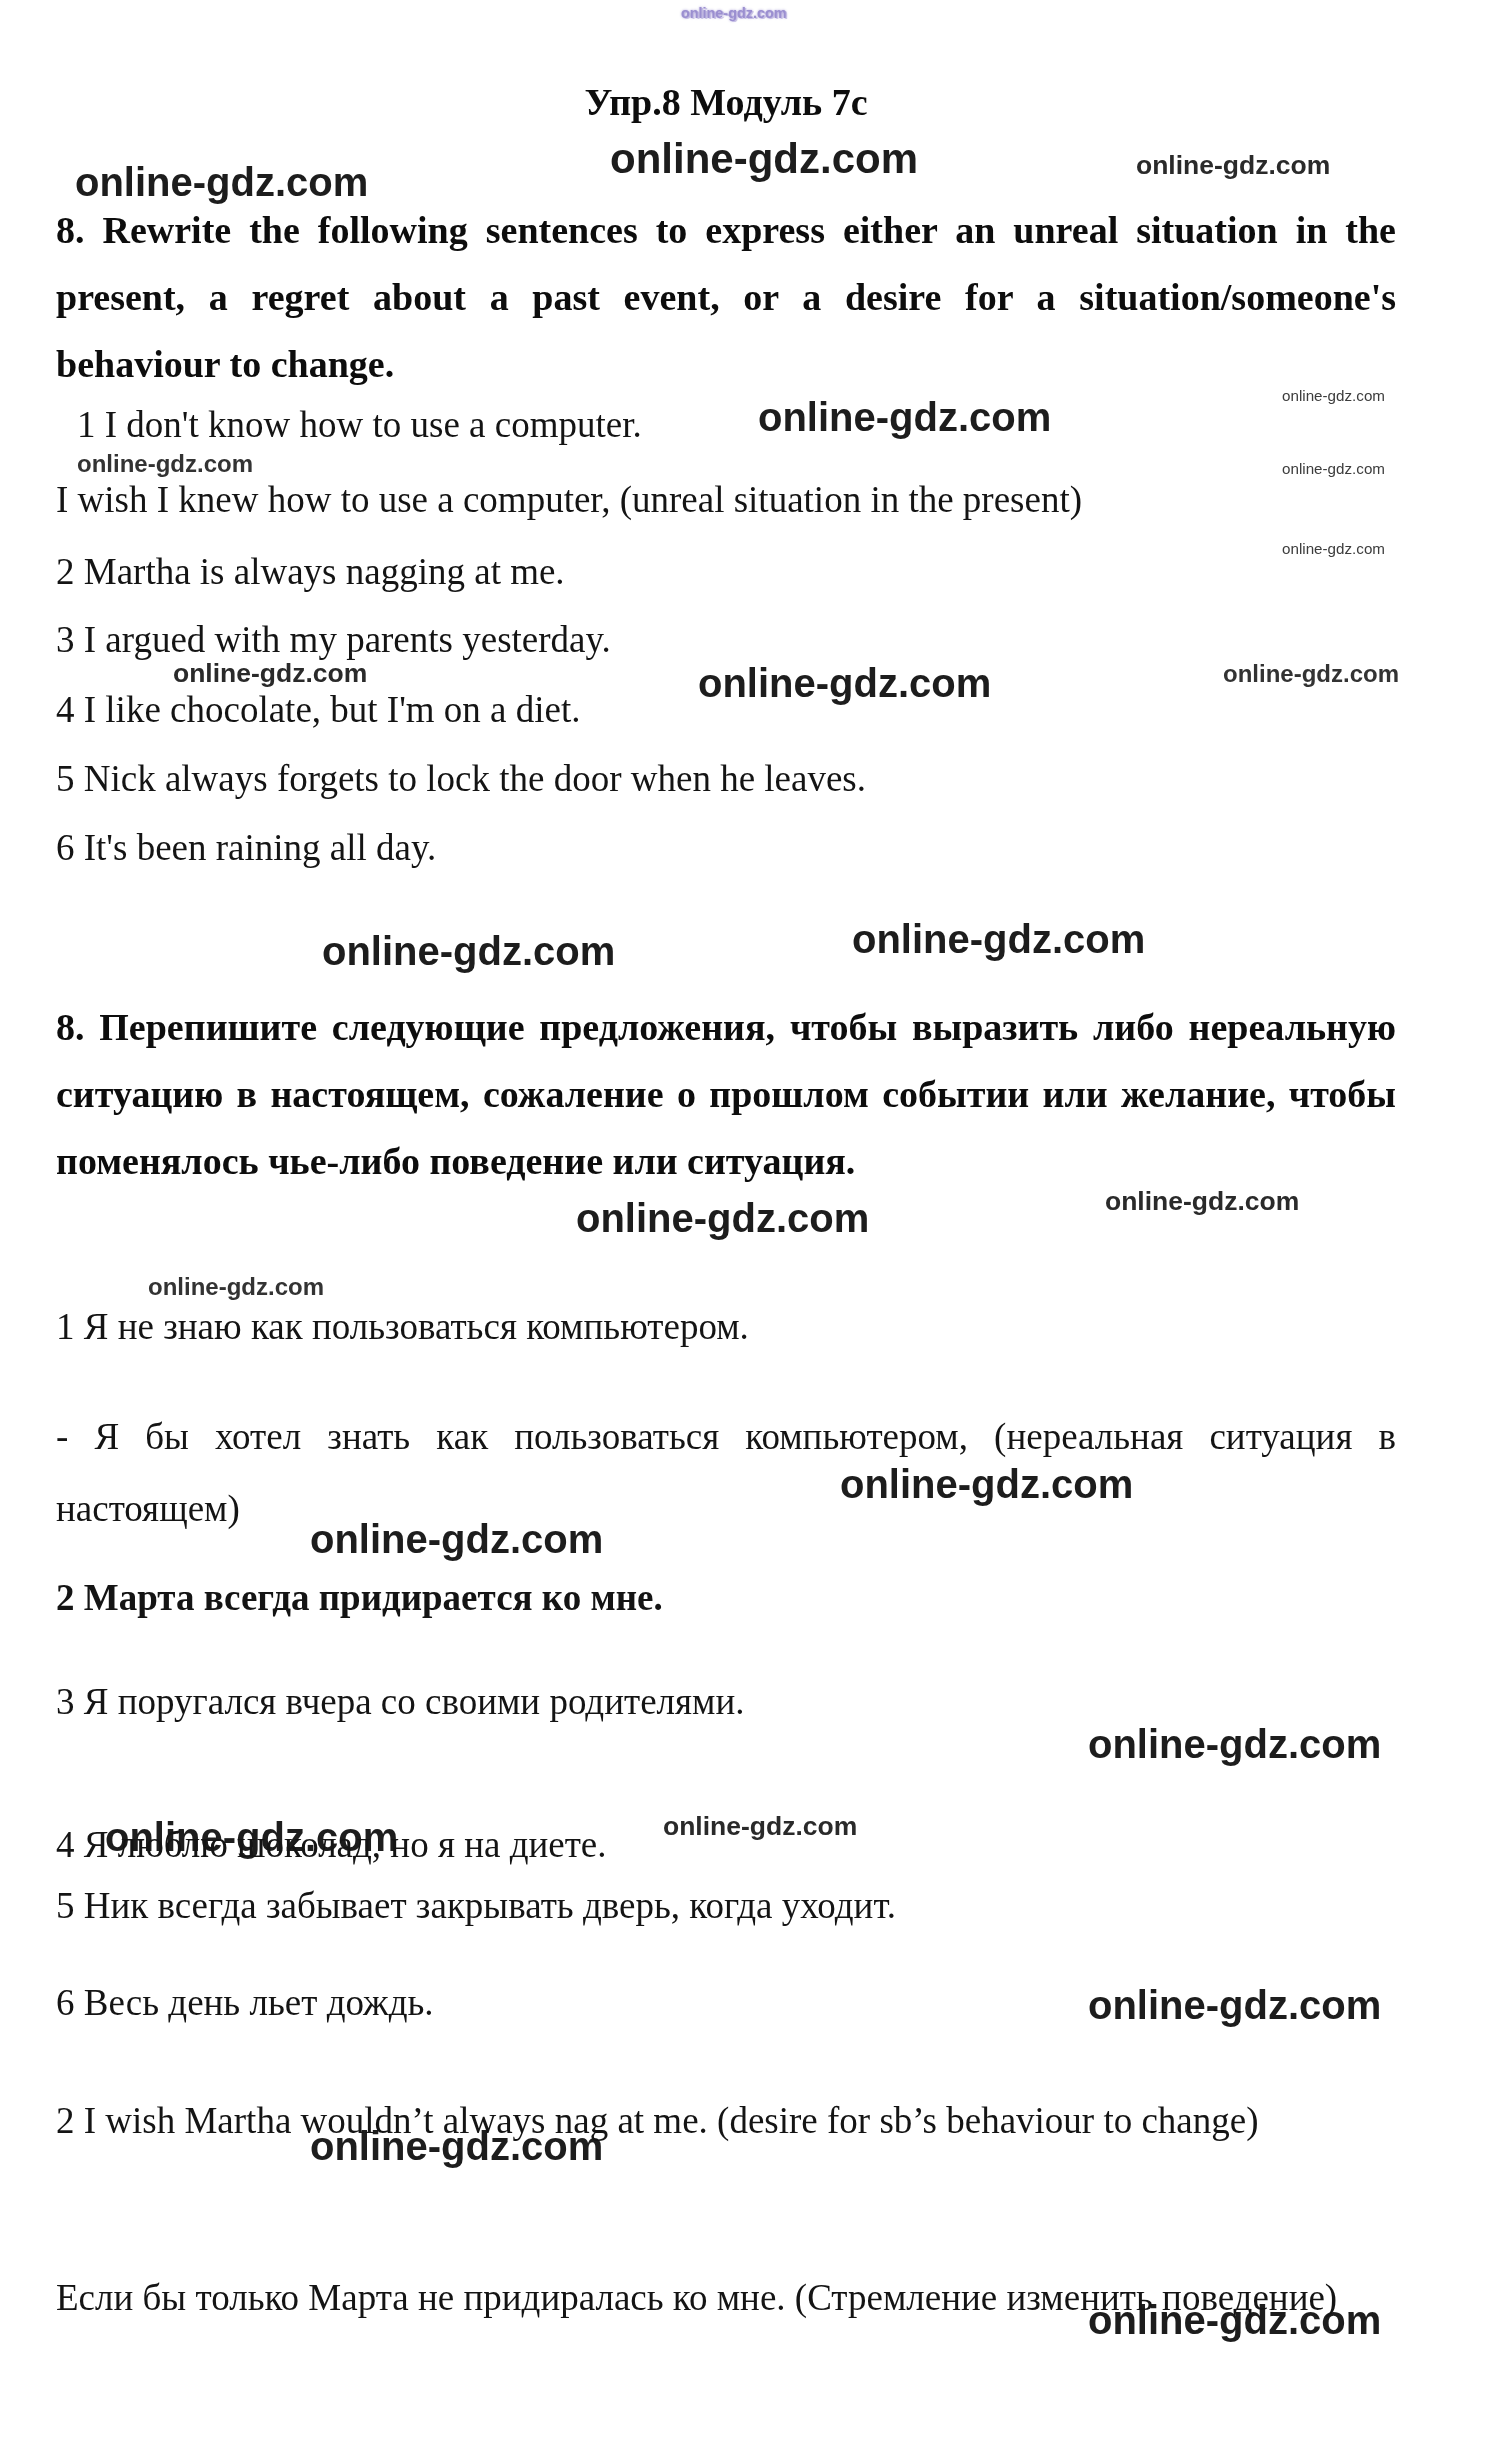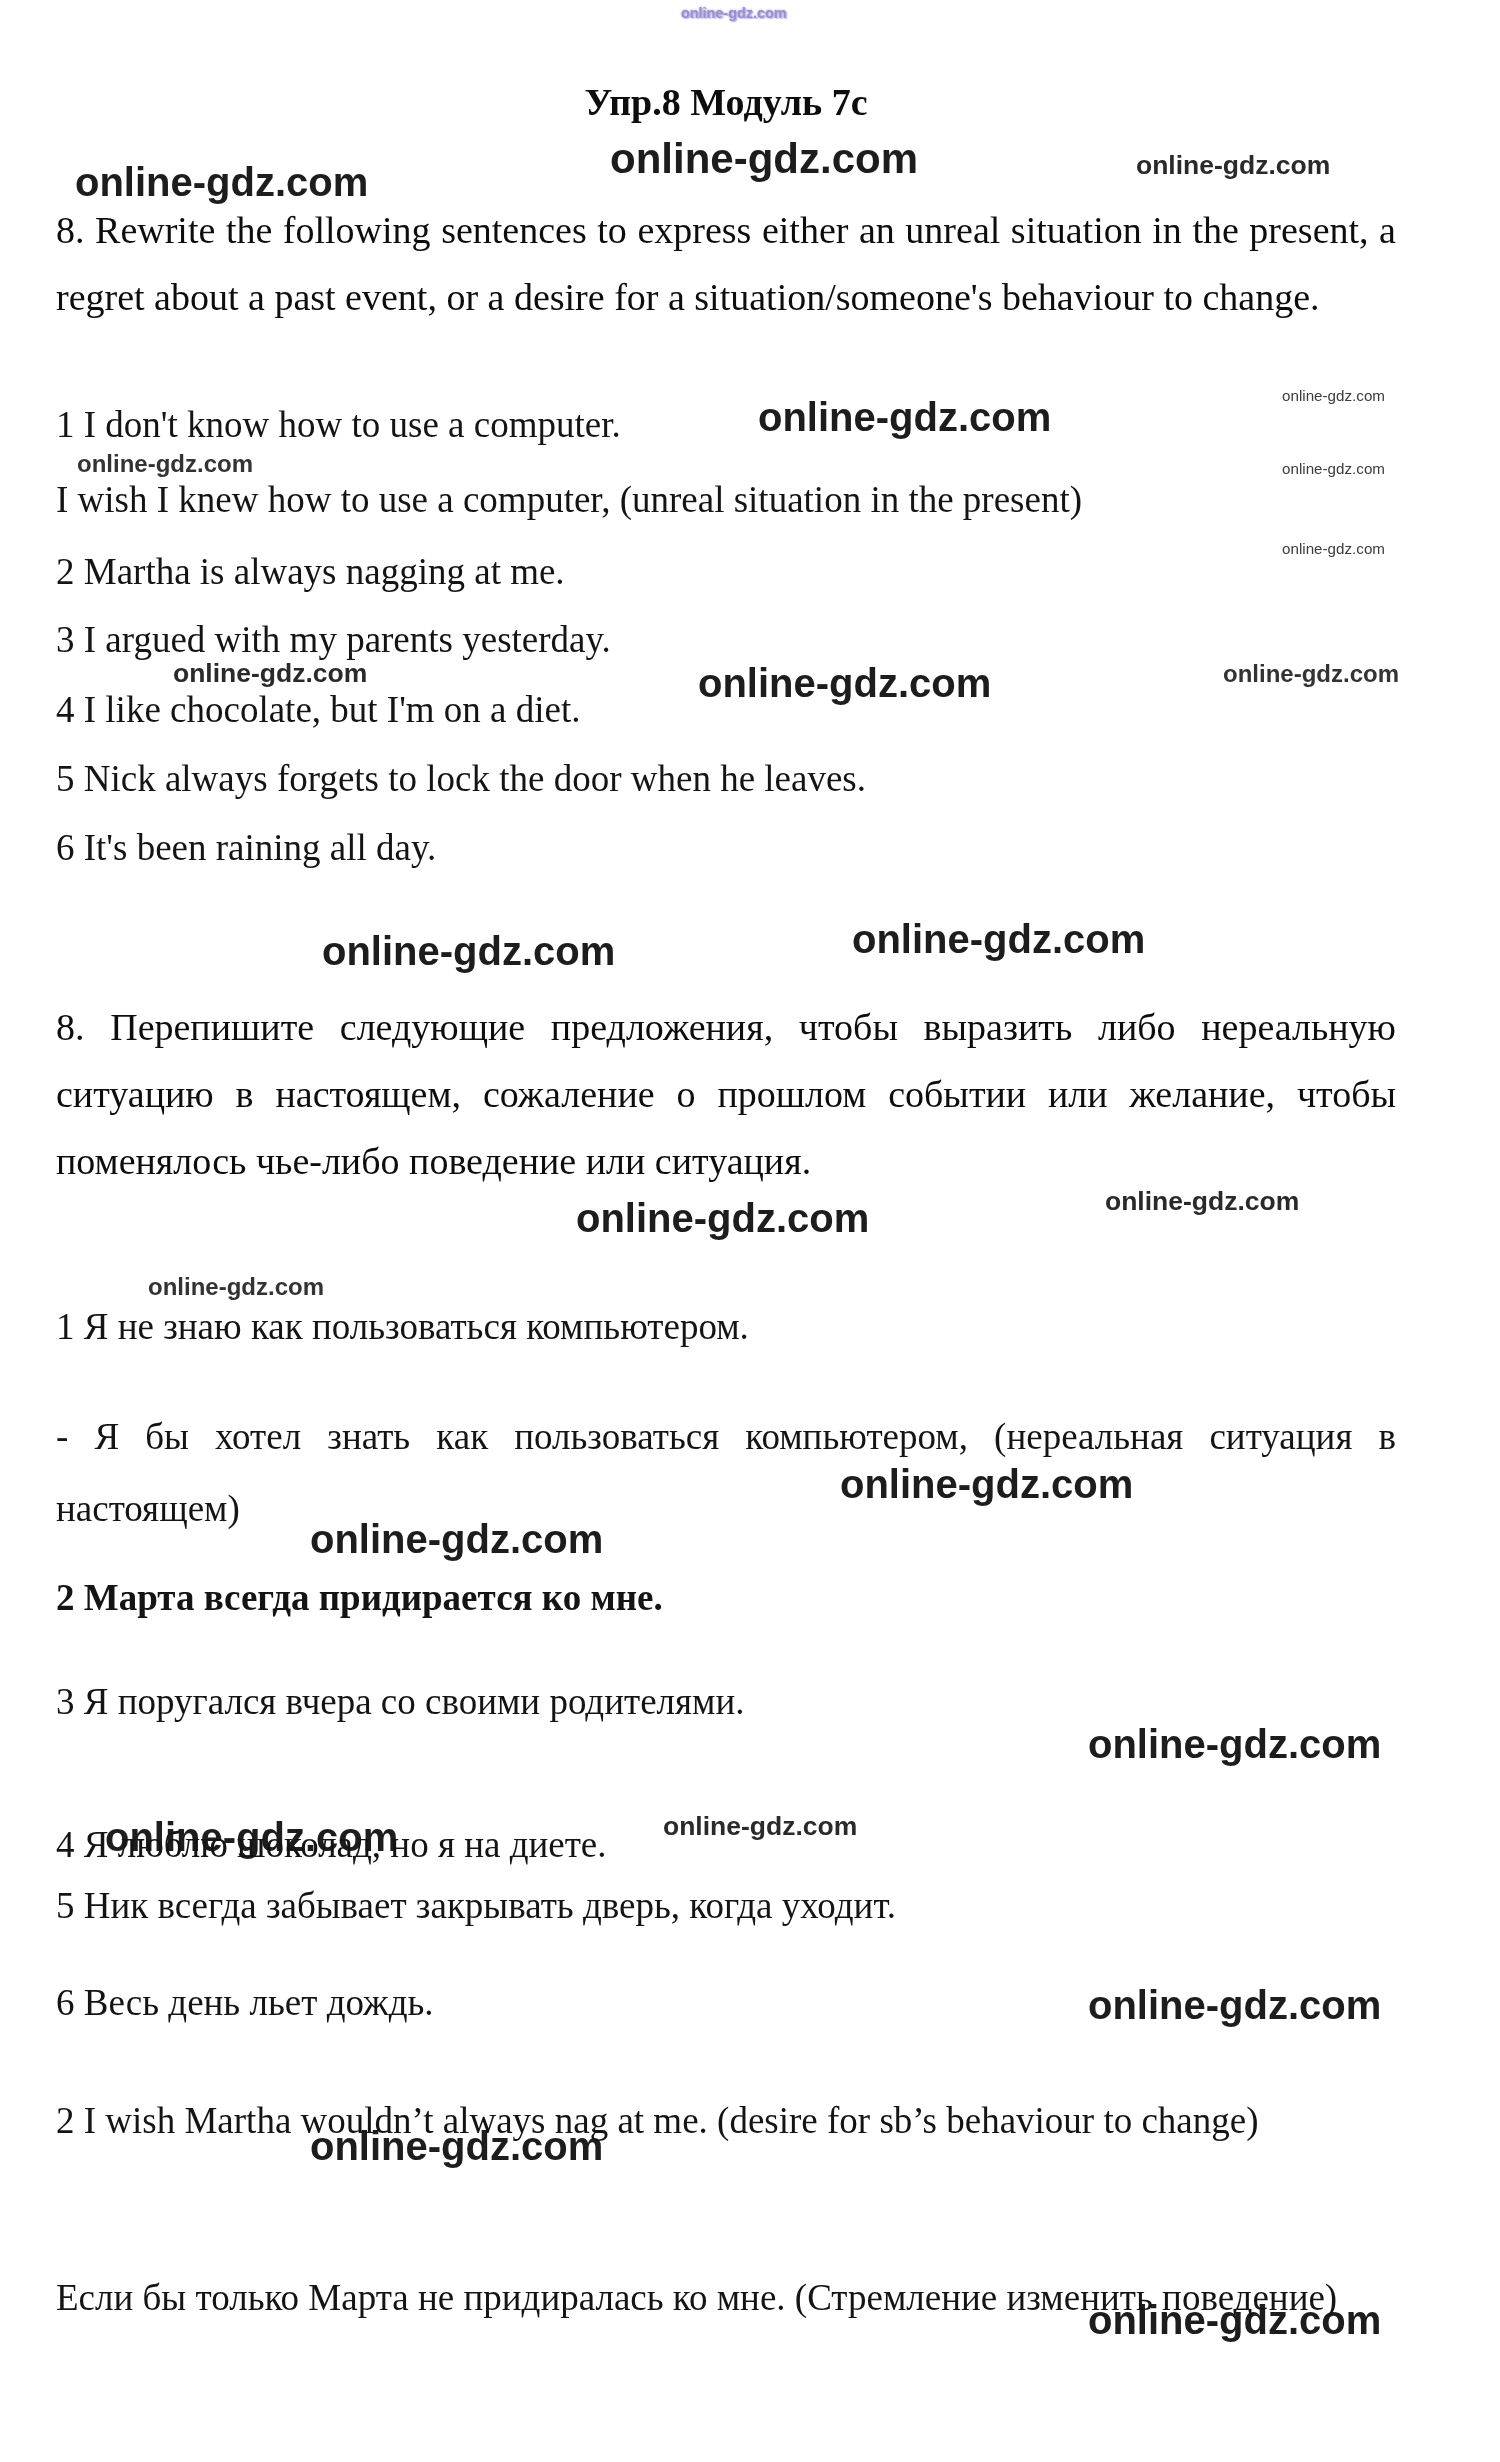--- a/index.html
+++ b/index.html
@@ -26,21 +26,21 @@
     font-size: 38px;
     font-weight: bold;
     color: #0d0d0d;
   }
   .instr {
     position: absolute;
     left: 56px;
     width: 1340px;
     margin: 0;
     font-size: 38px;
-    font-weight: normal;
+    font-weight: bold;
     line-height: 67px;
     text-align: justify;
     color: #0d0d0d;
   }
   .line {
     position: absolute;
     left: 56px;
     width: 1340px;
     margin: 0;
     font-size: 37px;
@@ -117,21 +117,21 @@
   <span class="wm wm-big" style="left:105px;  top:1815px;">online-gdz.com</span>
   <span class="wm wm-med" style="left:663px;  top:1811px;">online-gdz.com</span>
   <span class="wm wm-big" style="left:1088px; top:1983px;">online-gdz.com</span>
   <span class="wm wm-big" style="left:310px;  top:2124px;">online-gdz.com</span>
   <span class="wm wm-big" style="left:1088px; top:2298px;">online-gdz.com</span>
 
   <h1 class="title" style="top:80px;">Упр.8 Модуль 7c</h1>
 
   <p class="instr" style="top:197px;">8. Rewrite the following sentences to express either an unreal situation in the present, a regret about a past event, or a desire for a situation/someone's behaviour to change.</p>
 
-  <p class="line" style="top:400px;  width:722px;">1 I don't know how to use a computer.</p>
+  <p class="line" style="top:400px;  width:722px;margin-left:21px;">1 I don't know how to use a computer.</p>
   <p class="line" style="top:475px;">I wish I knew how to use a computer, (unreal situation in the present)</p>
   <p class="line" style="top:547px;">2 Martha is always nagging at me.</p>
   <p class="line" style="top:615px;">3 I argued with my parents yesterday.</p>
   <p class="line" style="top:685px;  width:642px;">4 I like chocolate, but I'm on a diet.</p>
   <p class="line" style="top:754px;">5 Nick always forgets to lock the door when he leaves.</p>
   <p class="line" style="top:823px;">6 It's been raining all day.</p>
 
   <p class="instr" style="top:994px;">8. Перепишите следующие предложения, чтобы выразить либо нереальную ситуацию в настоящем, сожаление о прошлом событии или желание, чтобы поменялось чье-либо поведение или ситуация.</p>
 
   <p class="line" style="top:1302px;">1 Я не знаю как пользоваться компьютером.</p>

